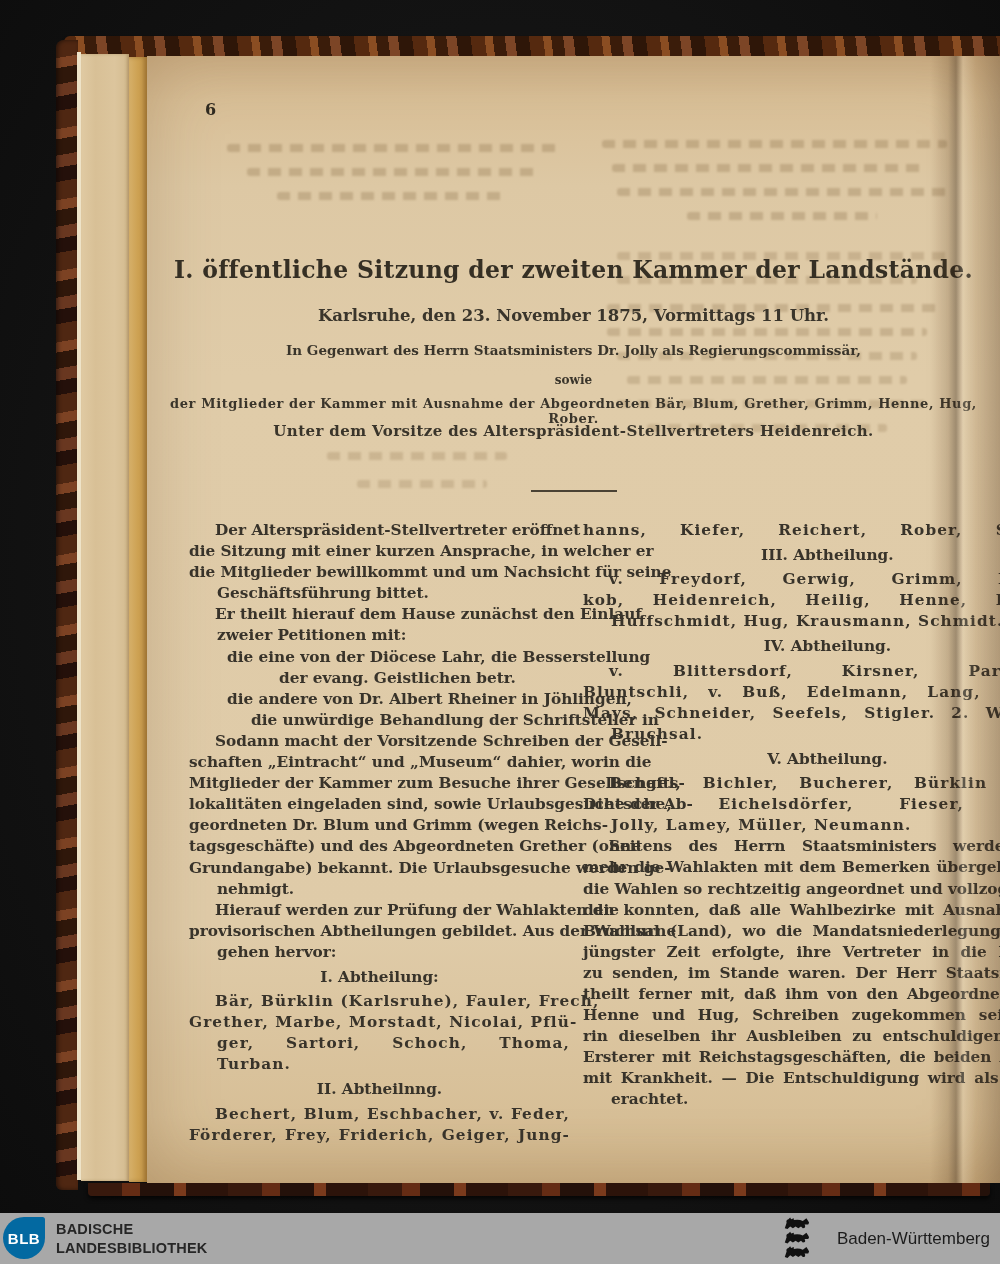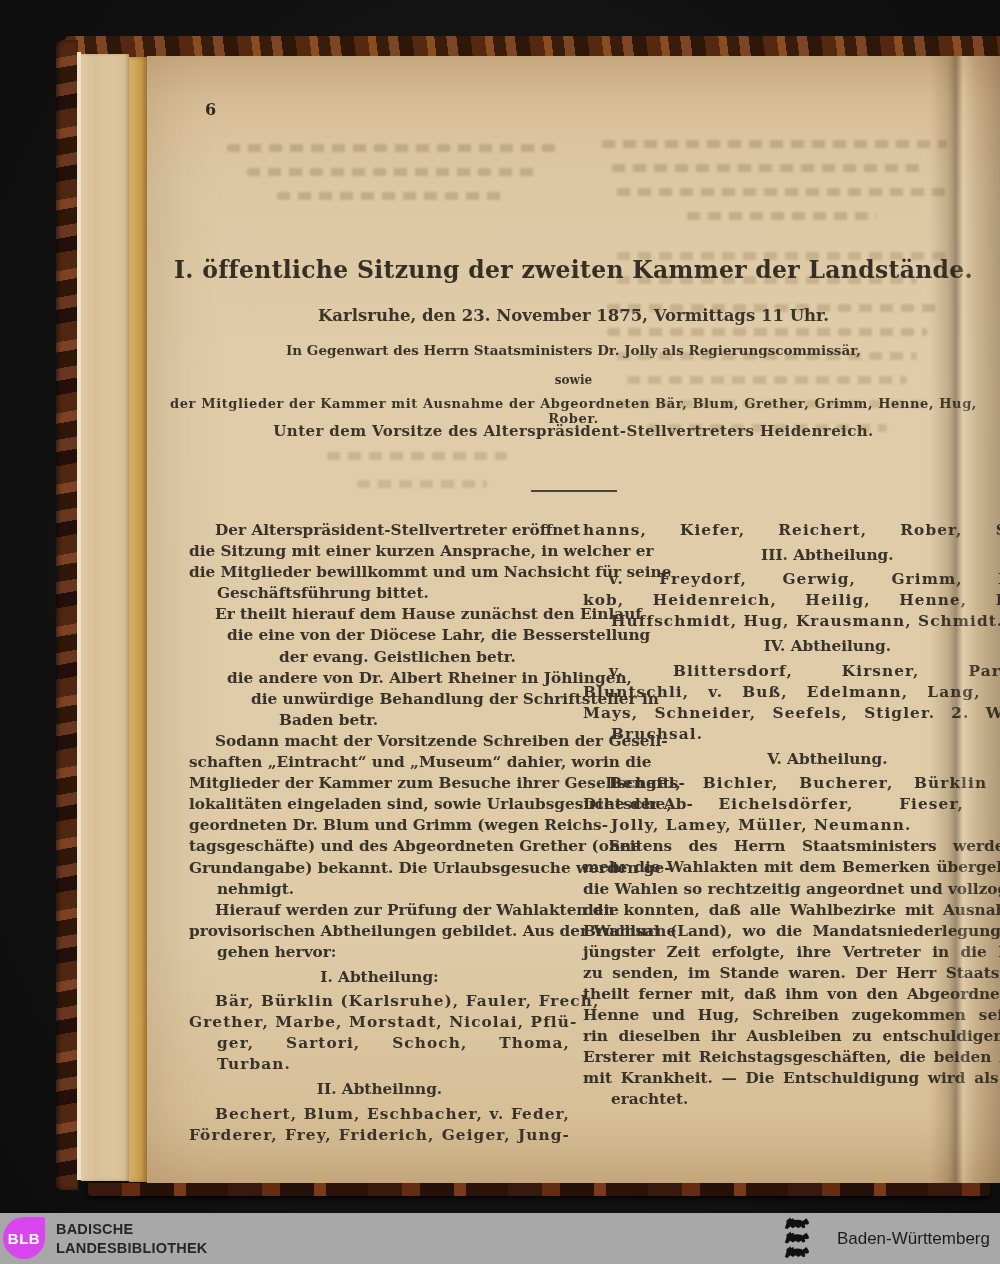--- a/index.html
+++ b/index.html
@@ -50,21 +50,21 @@
   .line{text-align:justify;text-align-last:justify;white-space:nowrap;}
   .line.last{text-align-last:left;white-space:normal;margin-left:28px;}
   .line.first{text-indent:26px;}
   .line.h{text-align:center;text-align-last:center;margin:4px 0 3px;}
   .line.n{letter-spacing:1.1px;}
   .line.i1{padding-left:38px;}
   .line.i2{padding-left:62px;}
   
   .bar{position:absolute;left:0;top:1213px;width:1000px;height:51px;background:#a8a8a8;
     font-family:"Liberation Sans","DejaVu Sans",sans-serif;}
-  .blb-logo{position:absolute;left:3px;top:4px;width:42px;height:42px;background:#d946ef;
+  .blb-logo{position:absolute;left:3px;top:4px;width:42px;height:42px;background:#0369a1;
     border-radius:50% 6% 50% 50%;display:flex;align-items:center;justify-content:center;}
   .blb-logo span{color:#fff;font-weight:700;font-size:15px;letter-spacing:.5px;}
   .lib-name{position:absolute;left:56px;top:7px;font-size:14.5px;font-weight:700;color:#262626;line-height:1.3;letter-spacing:.2px;}
   .state{position:absolute;right:10px;top:0;height:51px;display:flex;align-items:center;gap:27px;}
   .arms{width:27px;height:44px;}
   .state-name{font-size:17px;color:#1c1c1c;font-weight:400;}
 </style>
 </head>
 <body>
 
@@ -110,25 +110,25 @@
 
     <hr class="midrule">
 
     <div class="cols">
       <div class="col col-left">
           <div class="line first">Der Alterspräsident-Stellvertreter eröffnet</div>
           <div class="line">die Sitzung mit einer kurzen Ansprache, in welcher er</div>
           <div class="line">die Mitglieder bewillkommt und um Nachsicht für seine</div>
           <div class="line last">Geschäftsführung bittet.</div>
           <div class="line first">Er theilt hierauf dem Hause zunächst den Einlauf</div>
+          <div class="line last">zweier Petitionen mit:</div>
           <div class="line i1">die eine von der Diöcese Lahr, die Besserstellung</div>
           <div class="line i2 last">der evang. Geistlichen betr.</div>
           <div class="line i1">die andere von Dr. Albert Rheiner in Jöhlingen,</div>
           <div class="line i2">die unwürdige Behandlung der Schriftsteller in</div>
-          <div class="line i2 last">Baden betr.</div>
           <div class="line first">Sodann macht der Vorsitzende Schreiben der Gesell-</div>
           <div class="line">schaften „Eintracht“ und „Museum“ dahier, worin die</div>
           <div class="line">Mitglieder der Kammer zum Besuche ihrer Gesellschafts-</div>
           <div class="line">lokalitäten eingeladen sind, sowie Urlaubsgesuche der Ab-</div>
           <div class="line">geordneten Dr. Blum und Grimm (wegen Reichs-</div>
           <div class="line">tagsgeschäfte) und des Abgeordneten Grether (ohne</div>
           <div class="line">Grundangabe) bekannt.  Die Urlaubsgesuche werden ge-</div>
           <div class="line last">nehmigt.</div>
           <div class="line first">Hierauf werden zur Prüfung der Wahlakten die</div>
           <div class="line">provisorischen Abtheilungen gebildet.  Aus der Wahlurne</div>

